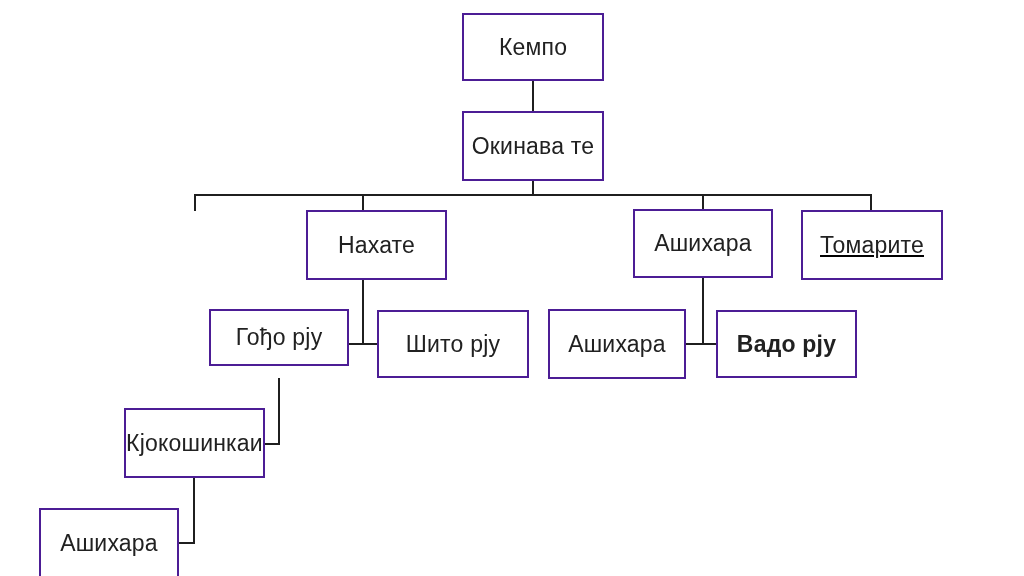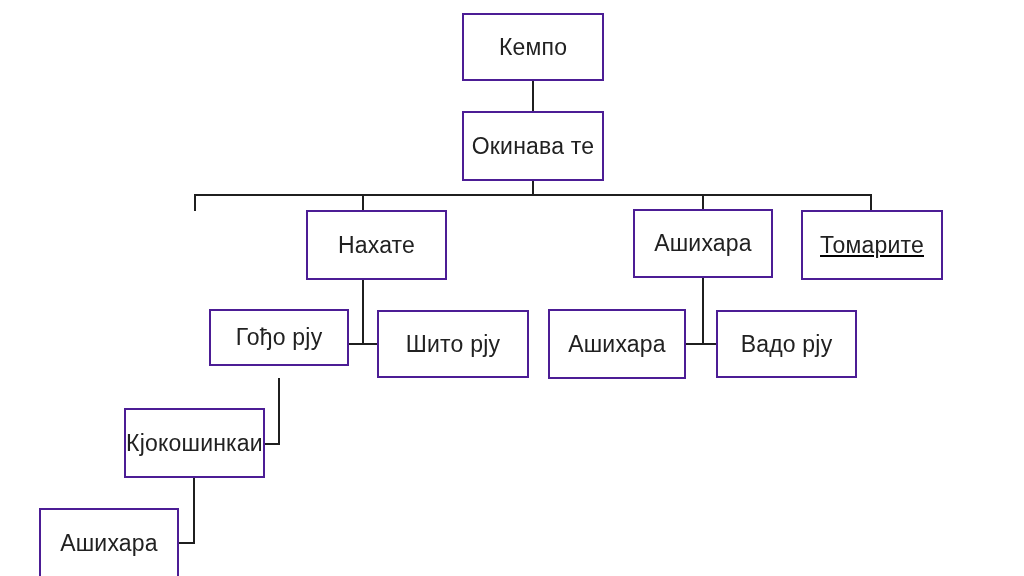--- a/index.html
+++ b/index.html
@@ -75,21 +75,21 @@
   </div>
   <div class="node" style="left:209px; top:309px; width:140px; height:57px;">
     <span>Гођо рју</span>
   </div>
   <div class="node" style="left:377px; top:310px; width:152px; height:68px;">
     <span>Шито рју</span>
   </div>
   <div class="node" style="left:548px; top:309px; width:138px; height:70px;">
     <span>Ашихара</span>
   </div>
-  <div class="node" style="left:716px; top:310px; width:141px; height:68px;">
+  <div class="node" style="left:716px; top:310px; width:141px; height:68px;font-weight:bold;">
     <span>Вадо рју</span>
   </div>
   <div class="node" style="left:124px; top:408px; width:141px; height:70px;">
     <span>Кјокошинкаи</span>
   </div>
   <div class="node" style="left:39px;  top:508px; width:140px; height:70px;">
     <span>Ашихара</span>
   </div>
 
 </div>

